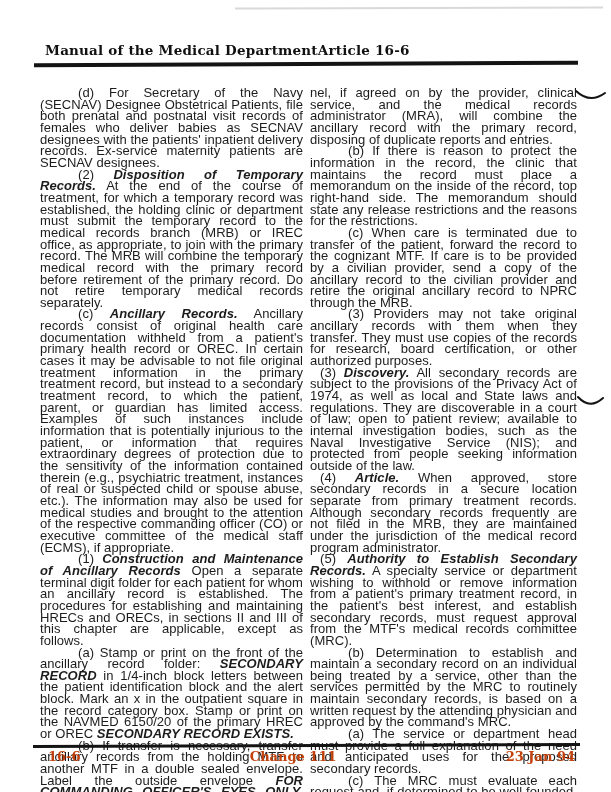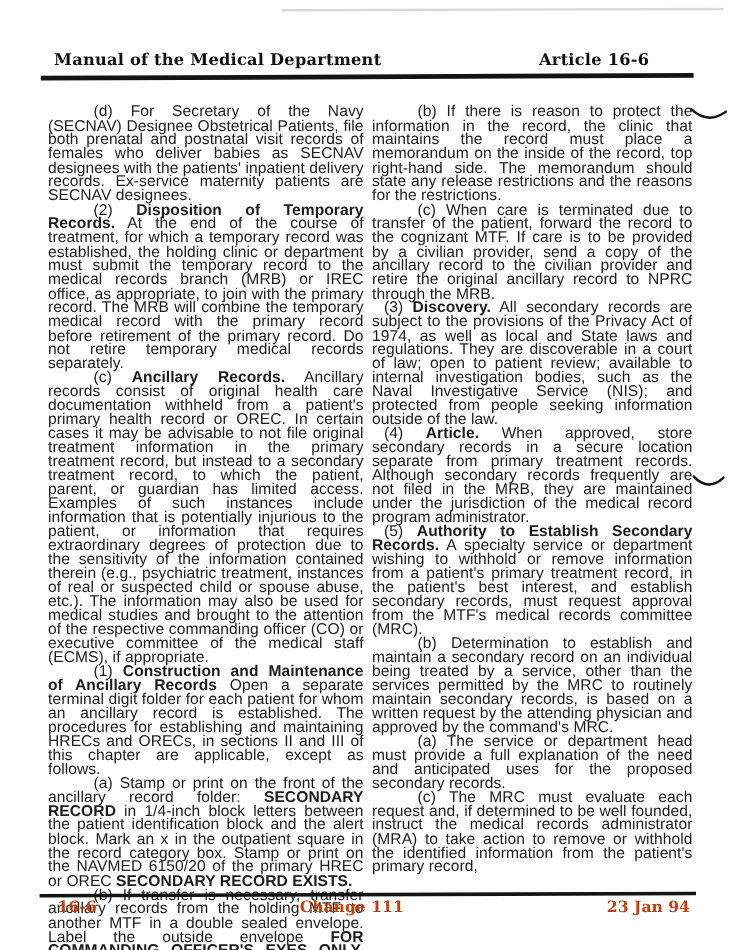--- a/index.html
+++ b/index.html
@@ -6,41 +6,41 @@
   .page {
     position:relative; width:611px; height:792px; background:#ffffff;
     font-family:"Liberation Sans", sans-serif; color:#1c1c1c; overflow:hidden;
   }
   .scan-streak {
     position:absolute; left:235px; top:7px; width:368px; height:2px;
     background:#d9d9d9; transform:rotate(-0.15deg);
   }
   .page-header {
     position:absolute; left:45px; right:70px; top:42px;
-    display:flex; justify-content:space-between; align-items:baseline;
+    display:flex; justify-content:flex-start; align-items:baseline;
     font-family:"DejaVu Serif", serif; font-weight:bold; font-size:13.5px;
     letter-spacing:0.2px; color:#111;
   }
   .header-rule {
     position:absolute; left:34px; right:33px; top:62px; height:3.5px;
     background:#141414; transform:rotate(-0.25deg);
   }
   .columns {
     position:absolute; left:40px; top:87px; width:537px;
     display:flex; gap:7px;
   }
   .column { text-align:justify; font-size:13px; line-height:11.65px; letter-spacing:0.05px; }
   .column-left  { width:263px; }
   .column-right { width:267px; }
   p.para { margin:0; }
   .indent-deep  { text-indent:38px; }
   .indent-small { text-indent:10px; }
   .indent-none  { text-indent:0; }
   .run-n  { font-weight:normal; font-style:normal; }
-  .run-bi { font-weight:bold;   }
+  .run-bi { font-weight:bold;   font-style:italic; }
   .artifact { position:absolute; }
   .artifact-1 { left:575px; top:88px;  width:31px; height:15px; }
   .artifact-2 { left:577px; top:394px; width:27px; height:15px; }
   .footer-rule {
     position:absolute; left:33px; right:31px; top:744px; height:3px;
     background:#141414; transform:rotate(-0.2deg);
   }
   .page-footer {
     position:absolute; left:48px; right:36px; top:749px;
     display:flex; justify-content:space-between; align-items:baseline;
@@ -63,22 +63,24 @@
   <main class="columns">
     <div class="column column-left">
         <p class="para indent-deep"><span class="run-n">(d) For Secretary of the Navy (SECNAV) Designee Obstetrical Patients, file both prenatal and postnatal visit records of females who deliver babies as SECNAV designees with the patients' inpatient delivery records. Ex-service maternity patients are SECNAV designees.</span></p>
         <p class="para indent-deep"><span class="run-n">(2) </span><span class="run-bi">Disposition of Temporary Records.</span><span class="run-n"> At the end of the course of treatment, for which a temporary record was established, the holding clinic or department must submit the temporary record to the medical records branch (MRB) or IREC office, as appropriate, to join with the primary record. The MRB will combine the temporary medical record with the primary record before retirement of the primary record. Do not retire temporary medical records separately.</span></p>
         <p class="para indent-deep"><span class="run-n">(c) </span><span class="run-bi">Ancillary Records.</span><span class="run-n"> Ancillary records consist of original health care documentation withheld from a patient's primary health record or OREC. In certain cases it may be advisable to not file original treatment information in the primary treatment record, but instead to a secondary treatment record, to which the patient, parent, or guardian has limited access. Examples of such instances include information that is potentially injurious to the patient, or information that requires extraordinary degrees of protection due to the sensitivity of the information contained therein (e.g., psychiatric treatment, instances of real or suspected child or spouse abuse, etc.). The information may also be used for medical studies and brought to the attention of the respective commanding officer (CO) or executive committee of the medical staff (ECMS), if appropriate.</span></p>
         <p class="para indent-deep"><span class="run-n">(1) </span><span class="run-bi">Construction and Maintenance of Ancillary Records</span><span class="run-n"> Open a separate terminal digit folder for each patient for whom an ancillary record is established. The procedures for establishing and maintaining HRECs and ORECs, in sections II and III of this chapter are applicable, except as follows.</span></p>
         <p class="para indent-deep"><span class="run-n">(a) Stamp or print on the front of the ancillary record folder: </span><span class="run-bi">SECONDARY RECORD</span><span class="run-n"> in 1/4-inch block letters between the patient identification block and the alert block. Mark an x in the outpatient square in the record category box. Stamp or print on the NAVMED 6150/20 of the primary HREC or OREC </span><span class="run-bi">SECONDARY RECORD EXISTS.</span></p>
         <p class="para indent-deep"><span class="run-n">(b) If transfer is necessary, transfer ancillary records from the holding MTF to another MTF in a double sealed envelope. Label the outside envelope </span><span class="run-bi">FOR COMMANDING OFFICER'S EYES ONLY,</span><span class="run-n"> and the inside envelope </span><span class="run-bi">For Official Use Only-Restricted Circulation</span><span class="run-n"> in 1/4-inch block letters and identify the clinic where the record is to be maintained.</span></p>
       </div>
     <div class="column column-right">
+        <p class="para indent-none"><span class="run-n">nel, if agreed on by the provider, clinical service, and the medical records administrator (MRA), will combine the ancillary record with the primary record, disposing of duplicate reports and entries.</span></p>
         <p class="para indent-deep"><span class="run-n">(b) If there is reason to protect the information in the record, the clinic that maintains the record must place a memorandum on the inside of the record, top right-hand side. The memorandum should state any release restrictions and the reasons for the restrictions.</span></p>
         <p class="para indent-deep"><span class="run-n">(c) When care is terminated due to transfer of the patient, forward the record to the cognizant MTF. If care is to be provided by a civilian provider, send a copy of the ancillary record to the civilian provider and retire the original ancillary record to NPRC through the MRB.</span></p>
+        <p class="para indent-deep"><span class="run-n">(3) Providers may not take original ancillary records with them when they transfer. They must use copies of the records for research, board certification, or other authorized purposes.</span></p>
         <p class="para indent-small"><span class="run-n">(3) </span><span class="run-bi">Discovery.</span><span class="run-n"> All secondary records are subject to the provisions of the Privacy Act of 1974, as well as local and State laws and regulations. They are discoverable in a court of law; open to patient review; available to internal investigation bodies, such as the Naval Investigative Service (NIS); and protected from people seeking information outside of the law.</span></p>
         <p class="para indent-small"><span class="run-n">(4) </span><span class="run-bi">Article.</span><span class="run-n"> When approved, store secondary records in a secure location separate from primary treatment records. Although secondary records frequently are not filed in the MRB, they are maintained under the jurisdiction of the medical record program administrator.</span></p>
         <p class="para indent-small"><span class="run-n">(5) </span><span class="run-bi">Authority to Establish Secondary Records.</span><span class="run-n"> A specialty service or department wishing to withhold or remove information from a patient's primary treatment record, in the patient's best interest, and establish secondary records, must request approval from the MTF's medical records committee (MRC).</span></p>
         <p class="para indent-deep"><span class="run-n">(b) Determination to establish and maintain a secondary record on an individual being treated by a service, other than the services permitted by the MRC to routinely maintain secondary records, is based on a written request by the attending physician and approved by the command's MRC.</span></p>
         <p class="para indent-deep"><span class="run-n">(a) The service or department head must provide a full explanation of the need and anticipated uses for the proposed secondary records.</span></p>
         <p class="para indent-deep"><span class="run-n">(c) The MRC must evaluate each request and, if determined to be well founded, instruct the medical records administrator (MRA) to take action to remove or withhold the identified information from the patient's primary record,</span></p>
       </div>
   </main>
 
   <svg class="artifact artifact-1" viewBox="0 0 31 15" xmlns="http://www.w3.org/2000/svg">

